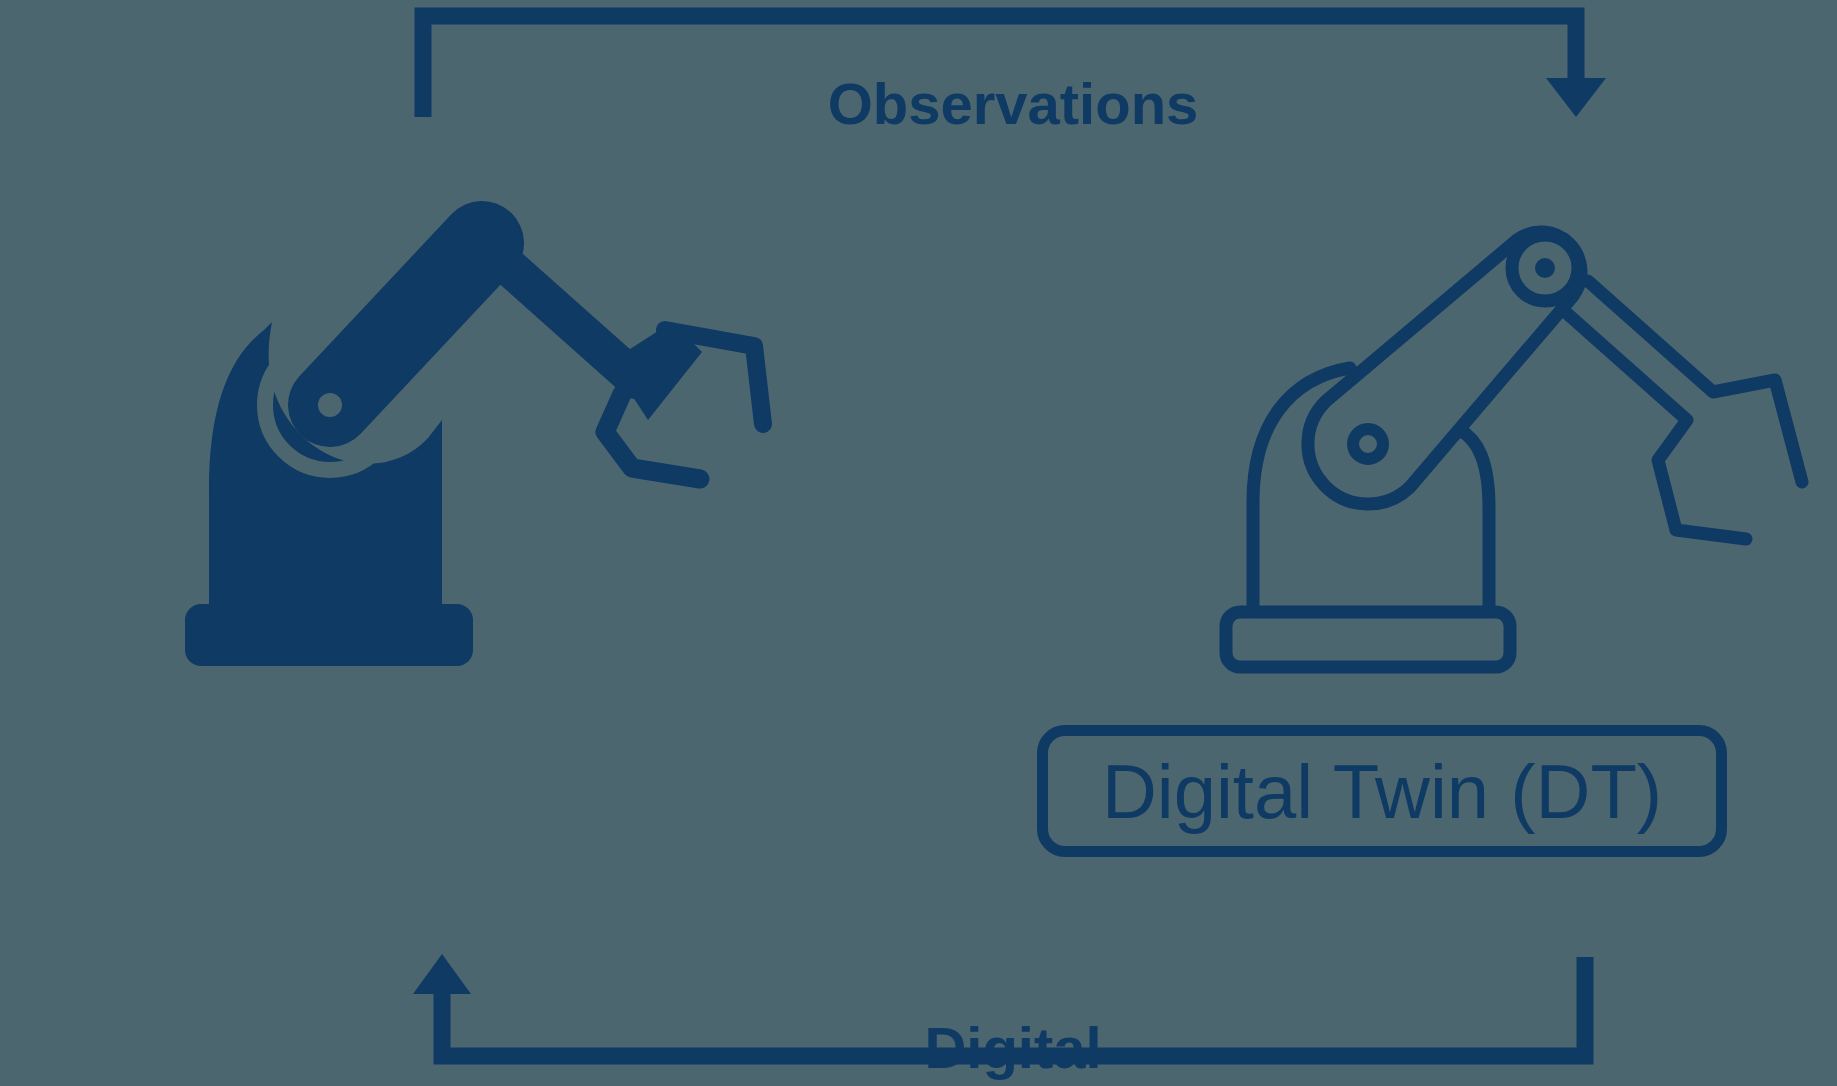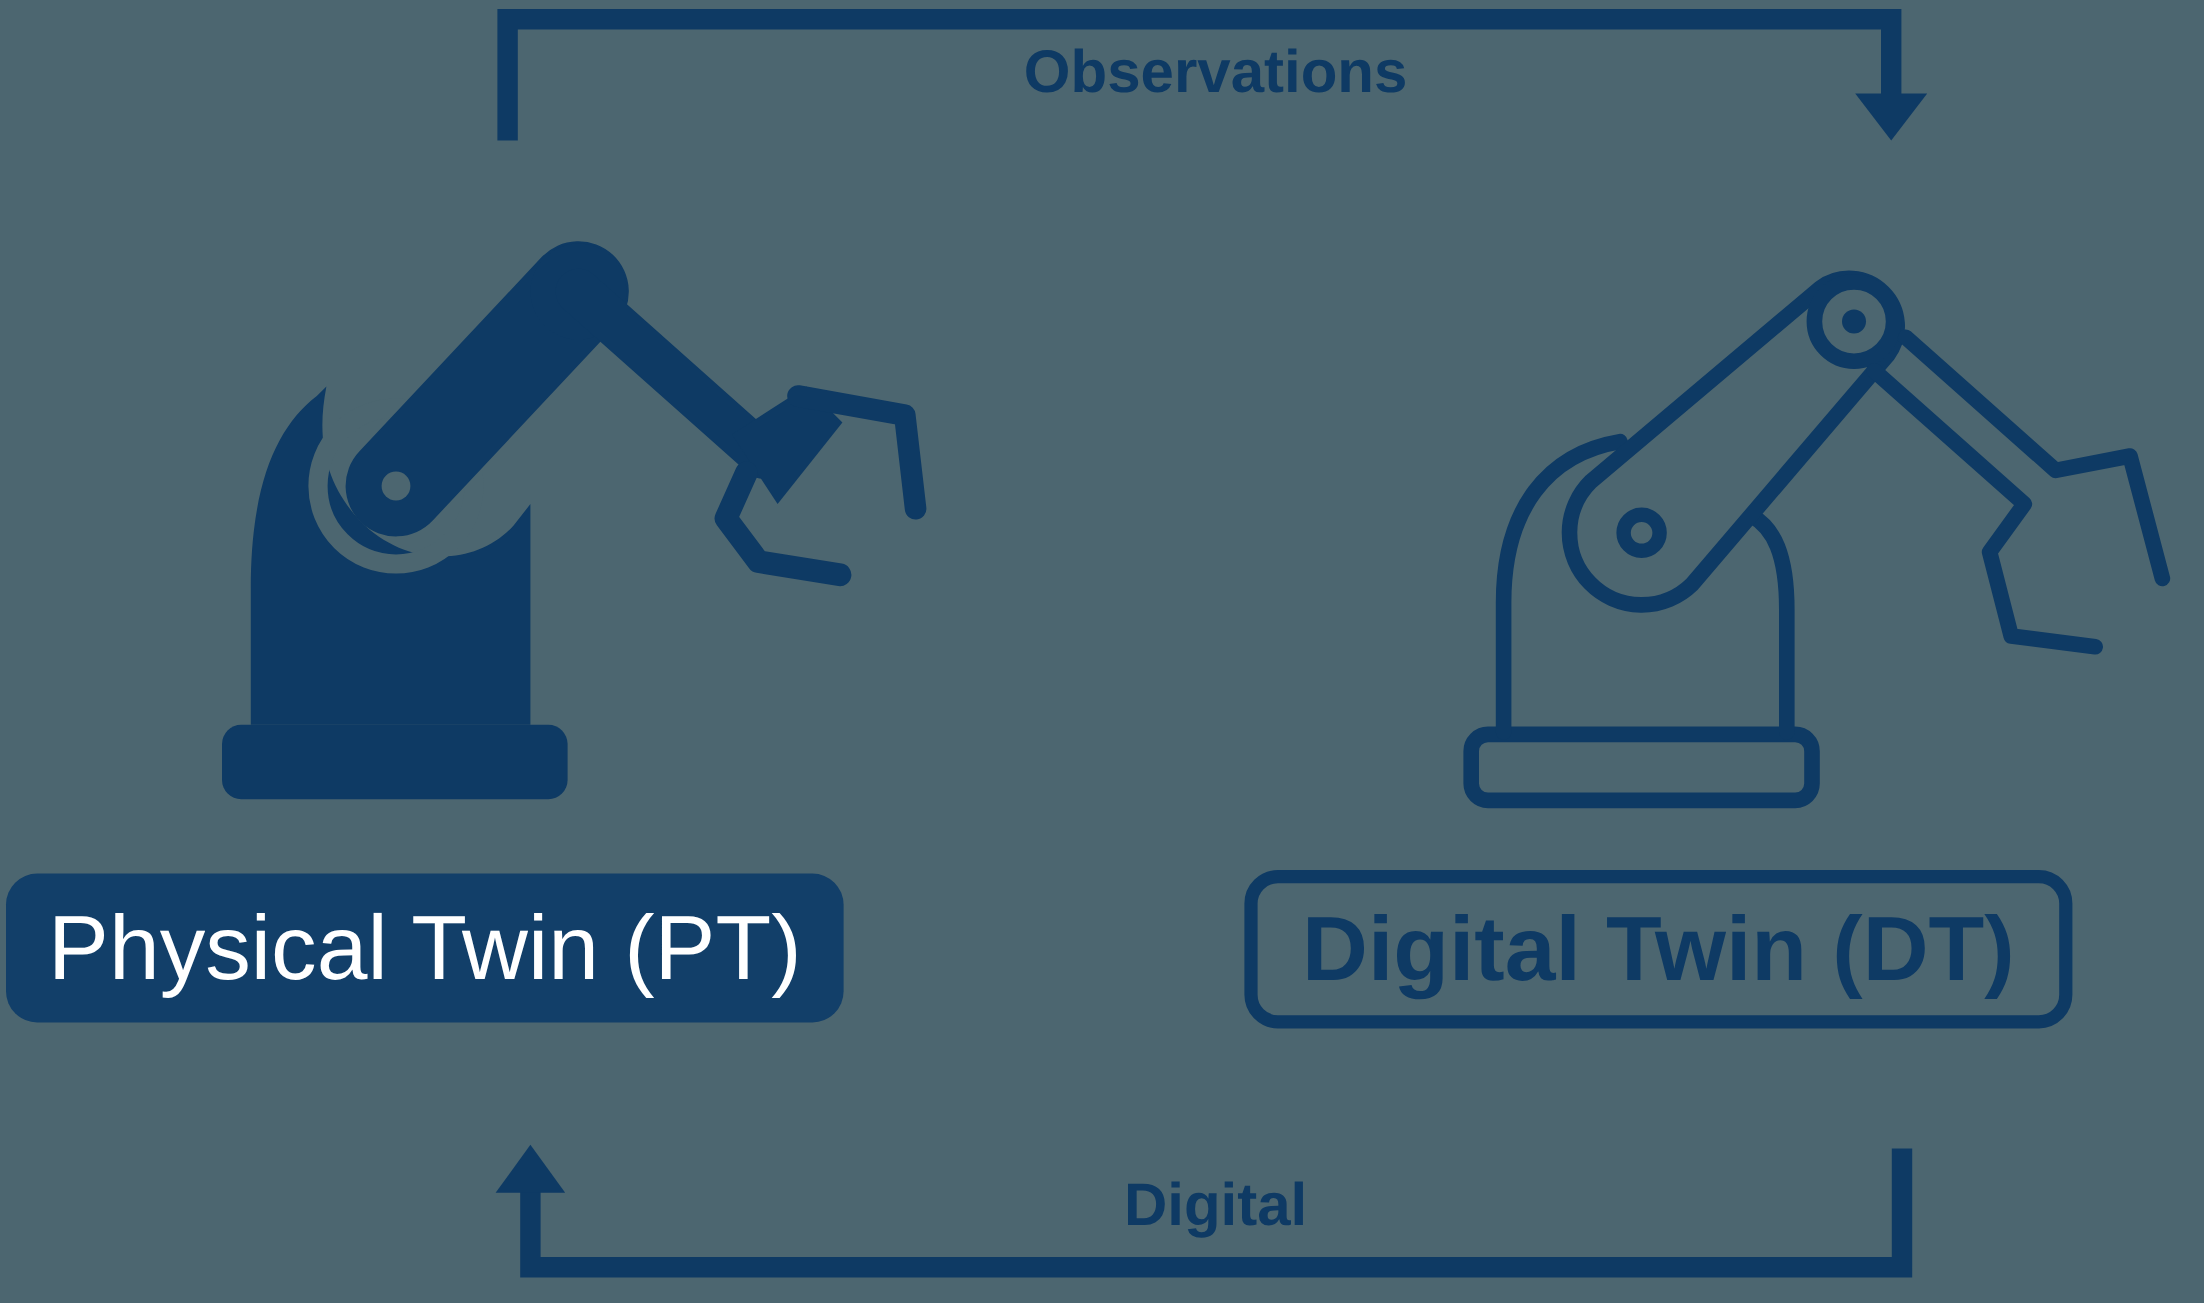--- a/index.html
+++ b/index.html
@@ -12,36 +12,35 @@
   body{
     background:var(--bg);
     font-family:"Liberation Sans", sans-serif;
     width:1837px;height:1086px;overflow:hidden;
   }
   #canvas{
     position:relative;width:1837px;height:1086px;background:var(--bg);
   }
   #diagram-svg{position:absolute;left:0;top:0;width:1837px;height:1086px;}
   .arrow-label{
-    position:absolute;color:var(--blue);font-weight:bold;font-size:50px;
-    letter-spacing:0px;white-space:nowrap;transform:translate(-50%,-50%);
+    position:absolute;color:var(--blue);font-weight:bold;font-size:58px;
+    letter-spacing:0px;white-space:nowrap;transform:translate(-50%,-50%);margin-top:43px;
   }
   .node-label{
     position:absolute;display:flex;align-items:center;justify-content:center;
     white-space:nowrap;box-sizing:border-box;
   }
   #pt-box{
     left:5px;top:728px;width:698px;height:124px;border-radius:26px;
     background:var(--blue-box);color:var(--light);font-size:76px;
   }
   #dt-box{
     left:1037px;top:725px;width:690px;height:132px;border-radius:28px;
     border:11px solid var(--blue);color:var(--blue);font-size:76px;
     background:transparent;
-    font-weight:bold;
   }
 </style>
 </head>
 <body>
 
 <div id="canvas">
 
   <svg id="diagram-svg" viewBox="0 0 1837 1086">
 
     <g>
@@ -93,21 +92,18 @@
 
       <path d="M 1588 281 L 1713 392 L 1775 380 L 1802 482"></path>
       <path d="M 1562 309 L 1687 420 L 1658 460 L 1676 530 L 1746 539"></path>
     </g>
   </svg>
 
   <div class="arrow-label" style="left:1013px;top:60px;">Observations</div>
 
   <div class="arrow-label" style="left:1013px;top:1004px;">Digital</div>
 
-  <div id="pt-box" class="node-label">
-    <span>Physical Twin (PT)</span>
-  </div>
 
   <div id="dt-box" class="node-label">
     <span>Digital Twin (DT)</span>
   </div>
 
 </div>
 
 </body></html>

